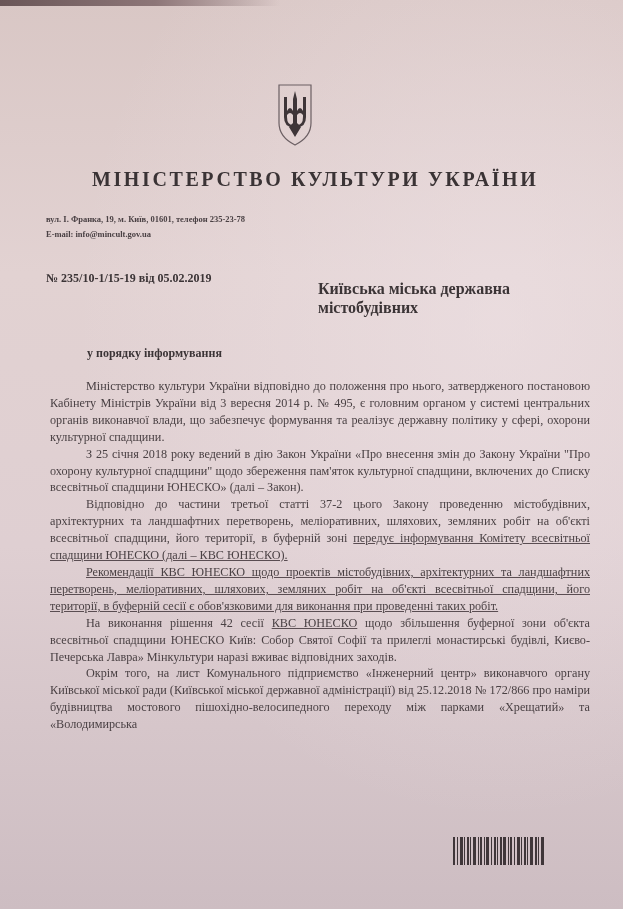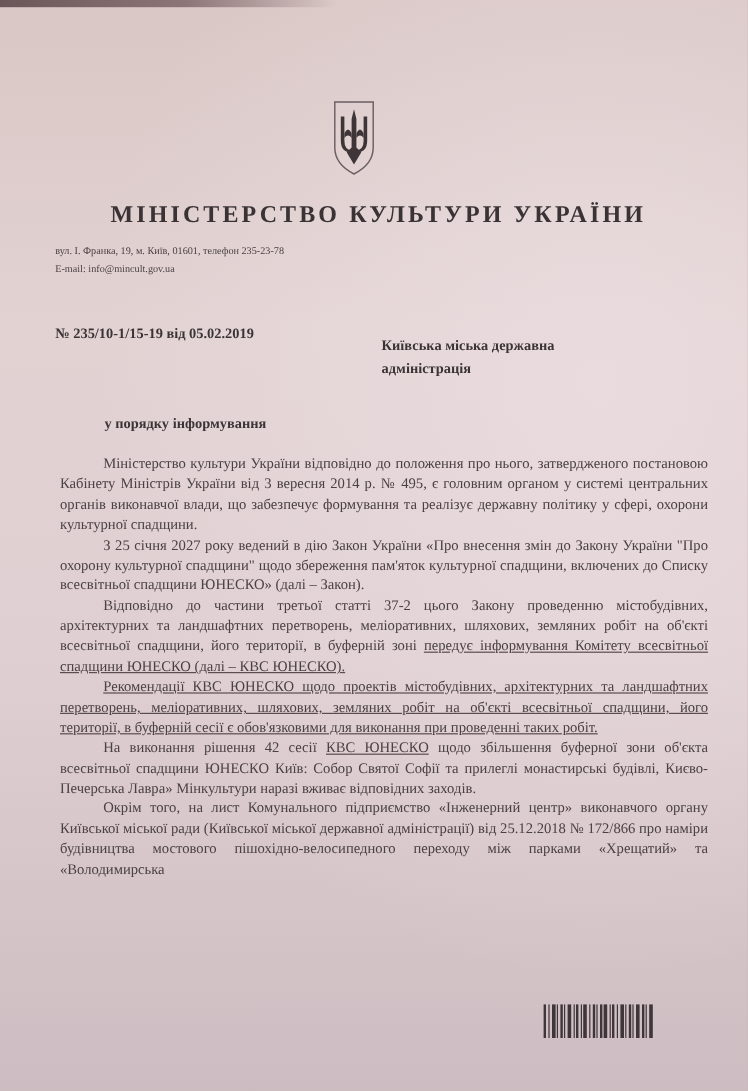--- a/index.html
+++ b/index.html
@@ -21,30 +21,30 @@
   }
   .crest {
     position: absolute; left: 277px; top: 83px; width: 36px; height: 64px;
   }
   .ministry-title {
     position: absolute; left: 92px; top: 168px; width: 450px;
     font-size: 20px; font-weight: bold; letter-spacing: 2.6px;
     color: #3a3335; white-space: nowrap;
   }
   .address {
-    position: absolute; left: 46px; top: 202px;
-    font-size: 8.5px; font-weight: normal; line-height: 15px; color: #4a4144;
+    position: absolute; left: 46px; top: 212px;
+    font-size: 8.5px; font-weight: bold; line-height: 15px; color: #4a4144;
   }
   .outno {
     position: absolute; left: 46px; top: 271px;
     font-size: 12px; font-weight: bold; color: #3b3436;
   }
   .addressee {
     position: absolute; left: 318px; top: 279px;
-    font-size: 12px; font-weight: bold; line-height: 19px; color: #3b3436;
+    font-size: 16px; font-weight: bold; line-height: 19px; color: #3b3436;
   }
   .subject {
     position: absolute; left: 87px; top: 346px;
     font-size: 12px; font-weight: bold; color: #3b3436;
   }
   .body {
     position: absolute; left: 50px; top: 378px; width: 540px;
     font-size: 12.2px; line-height: 16.9px; color: #4a4144;
     text-align: justify;
   }
@@ -75,28 +75,28 @@
 
   <div class="address">
     <div>вул. І. Франка, 19,  м. Київ, 01601, телефон 235-23-78</div>
     <div>E-mail: info@mincult.gov.ua</div>
   </div>
 
   <div class="outno">№ 235/10-1/15-19 від 05.02.2019</div>
 
   <div class="addressee">
     <div>Київська міська державна</div>
-    <div>адміністрація</div>
+    <div>містобудівних</div>
   </div>
 
   <div class="subject">у порядку інформування</div>
 
   <div class="body">
     <p>Міністерство культури України відповідно до положення про нього, затвердженого постановою Кабінету Міністрів України від 3 вересня 2014 р. № 495, є головним органом у системі центральних органів виконавчої влади, що забезпечує формування та реалізує державну політику у сфері, охорони культурної спадщини.</p>
-    <p>З 25 січня 2027 року ведений в дію Закон України «Про внесення змін до Закону України "Про охорону культурної спадщини" щодо збереження пам'яток культурної спадщини, включених до Списку всесвітньої спадщини ЮНЕСКО» (далі – Закон).</p>
+    <p>З 25 січня 2018 року ведений в дію Закон України «Про внесення змін до Закону України "Про охорону культурної спадщини" щодо збереження пам'яток культурної спадщини, включених до Списку всесвітньої спадщини ЮНЕСКО» (далі – Закон).</p>
     <p><span>Відповідно до частини третьої статті 37-2 цього Закону проведенню містобудівних, архітектурних та ландшафтних перетворень, меліоративних, шляхових, земляних робіт на об'єкті всесвітньої спадщини, його території, в буферній зоні </span><span class="u">передує інформування Комітету всесвітньої спадщини ЮНЕСКО (далі – КВС ЮНЕСКО).</span></p>
     <p><span class="u">Рекомендації КВС ЮНЕСКО щодо проектів містобудівних, архітектурних та ландшафтних перетворень, меліоративних, шляхових, земляних робіт на об'єкті всесвітньої спадщини, його території, в буферній сесії є обов'язковими для виконання при проведенні таких робіт.</span></p>
     <p><span>На виконання рішення 42 сесії </span><span class="u">КВС ЮНЕСКО</span><span> щодо збільшення буферної зони об'єкта всесвітньої спадщини ЮНЕСКО Київ: Собор Святої Софії та прилеглі монастирські будівлі, Києво-Печерська Лавра» Мінкультури наразі вживає відповідних заходів.</span></p>
     <p>Окрім того, на лист Комунального підприємство «Інженерний центр» виконавчого органу Київської міської ради (Київської міської державної адміністрації) від 25.12.2018 № 172/866 про наміри будівництва мостового пішохідно-велосипедного переходу між парками «Хрещатий» та «Володимирська</p>
   </div>
 
   <div class="barcode">
     <div class="bar" style="width:2px"></div>
       <div class="gap" style="width:2px"></div>
     <div class="bar" style="width:1px"></div>

